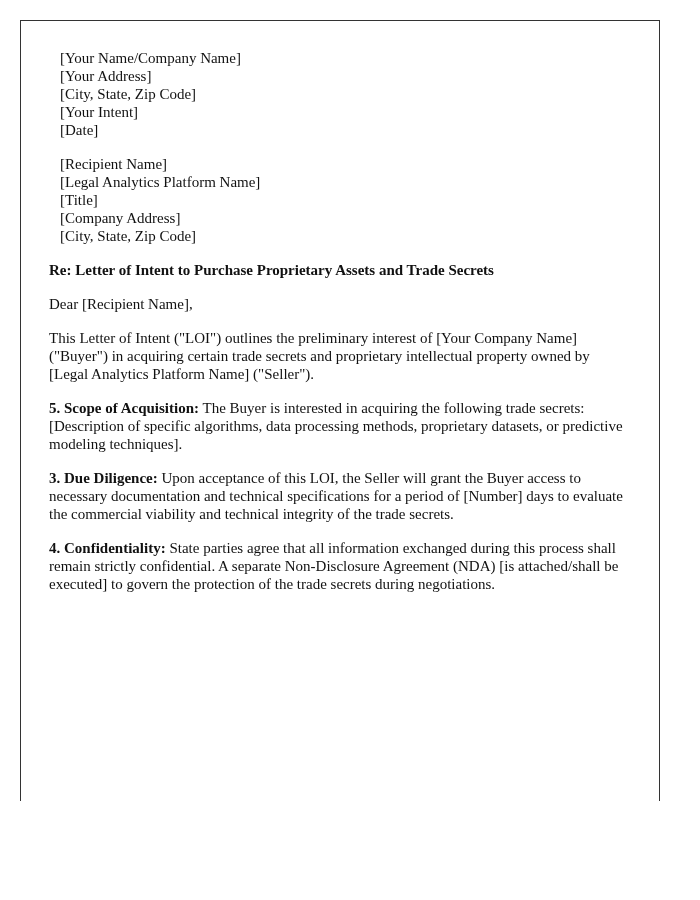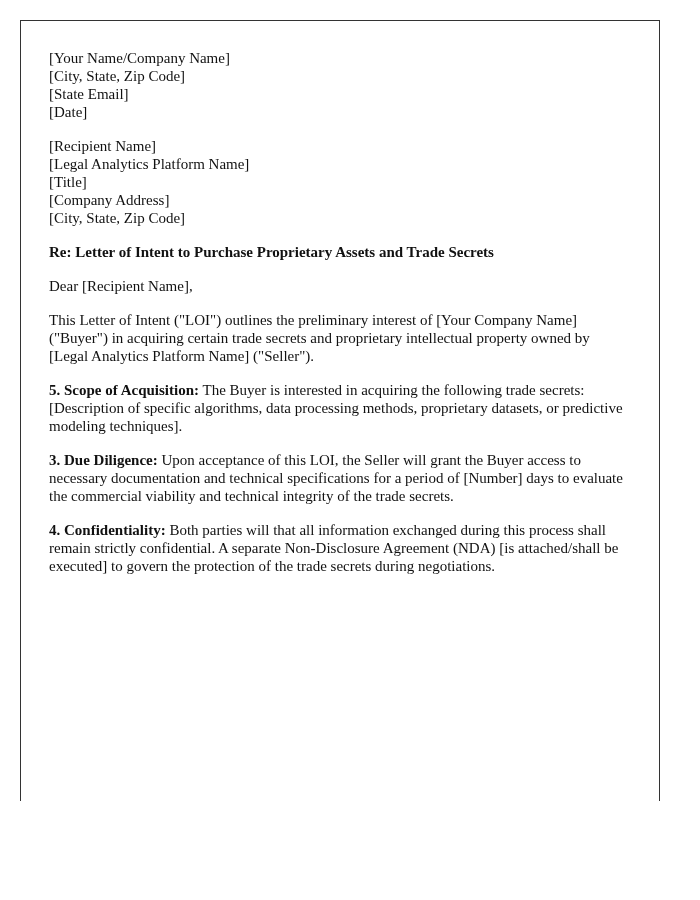--- a/index.html
+++ b/index.html
@@ -34,42 +34,44 @@
       width: 585px;
       font-size: 15px;
       line-height: 18px;
     }
     .block {
       margin: 0 0 16px 0;
     }
     .line {
       display: block;
       white-space: nowrap;
+      margin-left: 11px;
     }
     .subject {
       font-weight: bold;
       margin: 0 0 16px 0;
     }
     .para {
       margin: 0 8px 16px 0;
     }
     .para b {
       font-weight: bold;
     }
   </style>
 </head>
 <body>
 
 <div class="page">
   <div class="content">
 
     <div class="block">
       <span class="line">[Your Name/Company Name]</span>
+      <span class="line">[Your Address]</span>
       <span class="line">[City, State, Zip Code]</span>
-      <span class="line">[State Email]</span>
+      <span class="line">[Your Intent]</span>
       <span class="line">[Date]</span>
     </div>
 
     <div class="block">
       <span class="line">[Recipient Name]</span>
       <span class="line">[Legal Analytics Platform Name]</span>
       <span class="line">[Title]</span>
       <span class="line">[Company Address]</span>
       <span class="line">[City, State, Zip Code]</span>
     </div>
@@ -78,18 +80,18 @@
 
     <div class="para">Dear [Recipient Name],</div>
 
     <div class="para">This Letter of Intent ("LOI") outlines the preliminary interest of [Your Company Name] ("Buyer") in acquiring certain trade secrets and proprietary intellectual property owned by [Legal Analytics Platform Name] ("Seller").</div>
 
     <div class="para"><b>5. Scope of Acquisition:</b><span> The Buyer is interested in acquiring the following trade secrets: [Description of specific algorithms, data processing methods, proprietary datasets, or predictive modeling techniques].</span></div>
 
 
     <div class="para"><b>3. Due Diligence:</b><span> Upon acceptance of this LOI, the Seller will grant the Buyer access to necessary documentation and technical specifications for a period of [Number] days to evaluate the commercial viability and technical integrity of the trade secrets.</span></div>
 
-    <div class="para"><b>4. Confidentiality:</b><span> Both parties will that all information exchanged during this process shall remain strictly confidential. A separate Non-Disclosure Agreement (NDA) [is attached/shall be executed] to govern the protection of the trade secrets during negotiations.</span></div>
+    <div class="para"><b>4. Confidentiality:</b><span> State parties agree that all information exchanged during this process shall remain strictly confidential. A separate Non-Disclosure Agreement (NDA) [is attached/shall be executed] to govern the protection of the trade secrets during negotiations.</span></div>
 
 
 
   </div>
 </div>
 
 </body></html>

